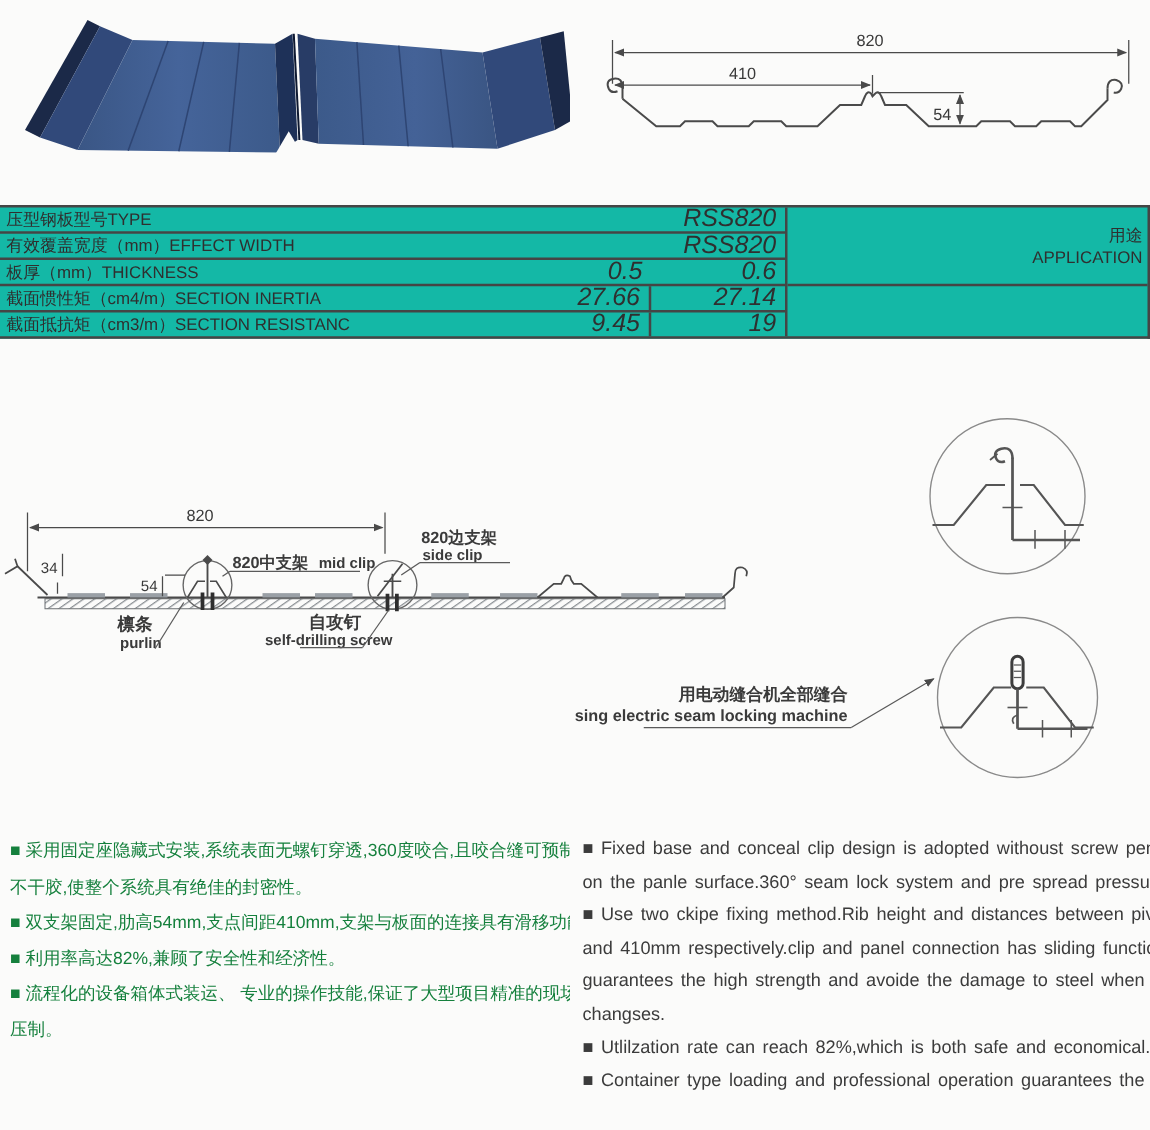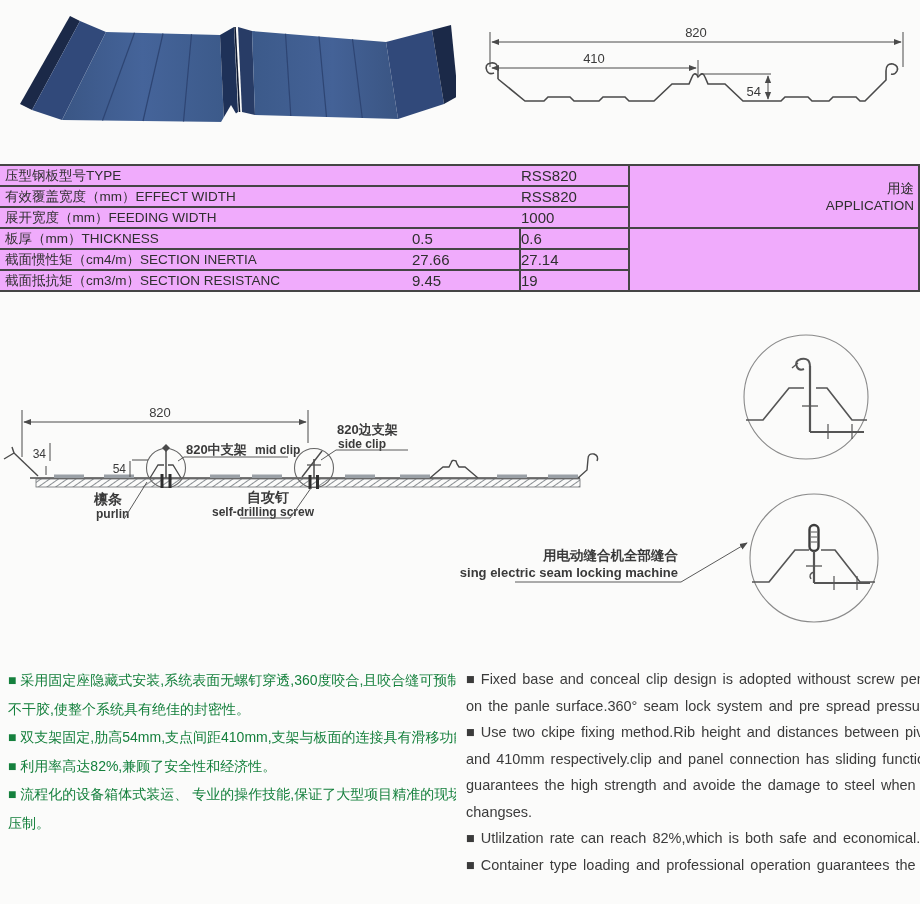--- a/index.html
+++ b/index.html
@@ -8,28 +8,28 @@
     background:#fbfbfa;overflow:hidden;
     font-family:"Liberation Sans","DejaVu Sans",sans-serif;color:#3b3b3b;padding-left:32px;
   }
   
   .panel-photo{position:absolute;left:8px;top:2px;}
   .profile-svg{position:absolute;left:458px;top:4px;}
   
   .spec-table{
     position:absolute;left:0;top:164px;width:918px;
     border-top:2px solid #454545;border-bottom:2px solid #454545;border-right:2px solid #454545;
-    display:flex;background:#f0abfc;
+    display:flex;background:#14b8a6;
   }
   .spec-left{width:628px;}
   .spec-row{display:flex;height:19px;border-bottom:2px solid #454545;}
   .spec-left > div:last-child{border-bottom:none;}
   .cell{line-height:19px;white-space:nowrap;overflow:hidden;}
   .cell.label{flex:1;padding-left:5px;font-size:13.5px;color:#2f2f2f;}
-  .cell.v1,.cell.v2{width:100px;padding-right:7px;font-size:15px;color:#2f2f2f;}
+  .cell.v1,.cell.v2{width:100px;text-align:right;padding-right:7px;font-size:20px;color:#2f2f2f;font-style:italic;}
   .spec-left > div:nth-of-type(n+4) .v1{border-right:2px solid #454545;}
   .spec-side{flex:1;border-left:2px solid #454545;display:flex;flex-direction:column;}
   .side-half{
     height:61px;display:flex;flex-direction:column;justify-content:center;align-items:flex-end;
     padding-right:4px;font-size:13.5px;line-height:17px;color:#2f2f2f;
   }
   .side-half.first{border-bottom:2px solid #454545;}
   
   .install-svg{position:absolute;left:0;top:385px;}
   .details-svg{position:absolute;left:460px;top:320px;}
@@ -120,25 +120,20 @@
           <div class="cell v1"></div>
           <div class="cell v2">RSS820</div>
         </div>
 
         <div class="spec-row">
           <div class="cell label">有效覆盖宽度（mm）EFFECT WIDTH</div>
           <div class="cell v1"></div>
           <div class="cell v2">RSS820</div>
         </div>
 
-        <div class="spec-row">
-          <div class="cell label">展开宽度（mm）FEEDING WIDTH</div>
-          <div class="cell v1"></div>
-          <div class="cell v2">1000</div>
-        </div>
 
         <div class="spec-row">
           <div class="cell label">板厚（mm）THICKNESS</div>
           <div class="cell v1">0.5</div>
           <div class="cell v2">0.6</div>
         </div>
 
         <div class="spec-row">
           <div class="cell label">截面惯性矩（cm4/m）SECTION INERTIA</div>
           <div class="cell v1">27.66</div>

